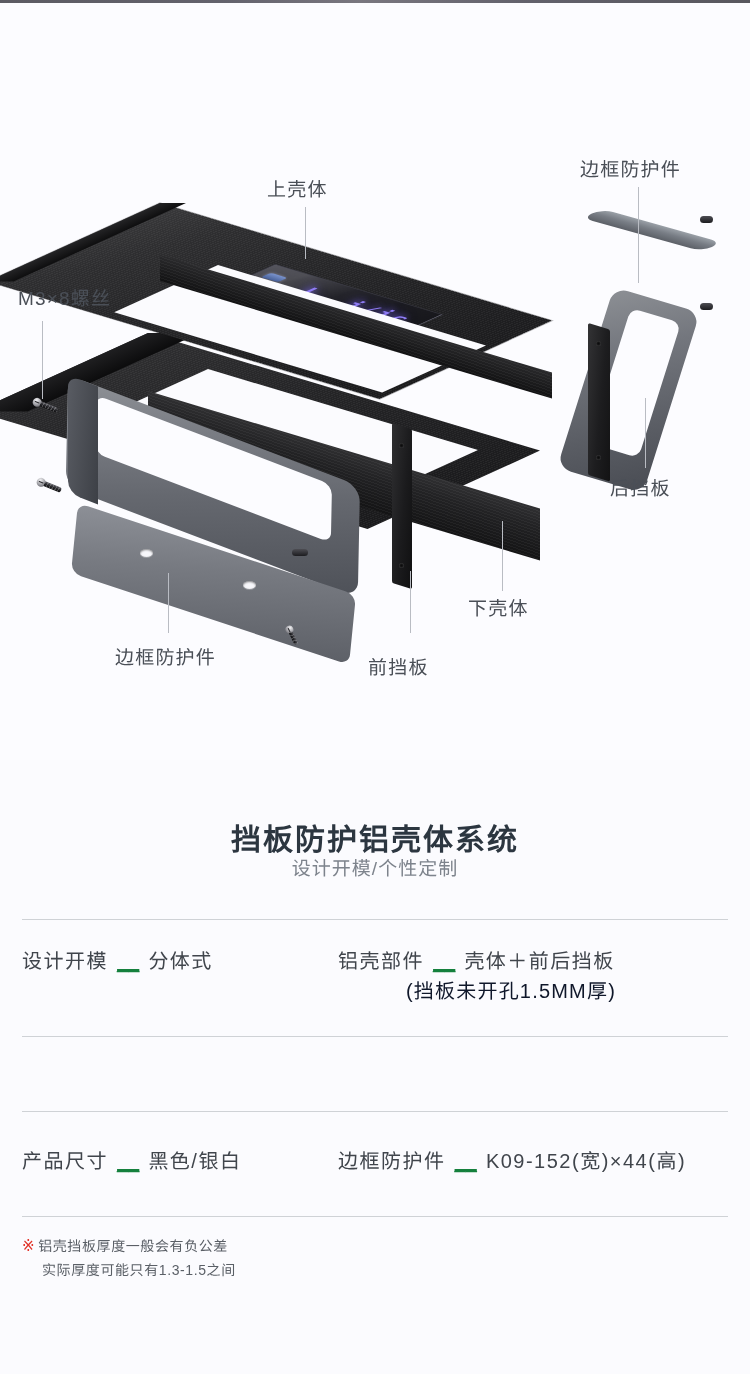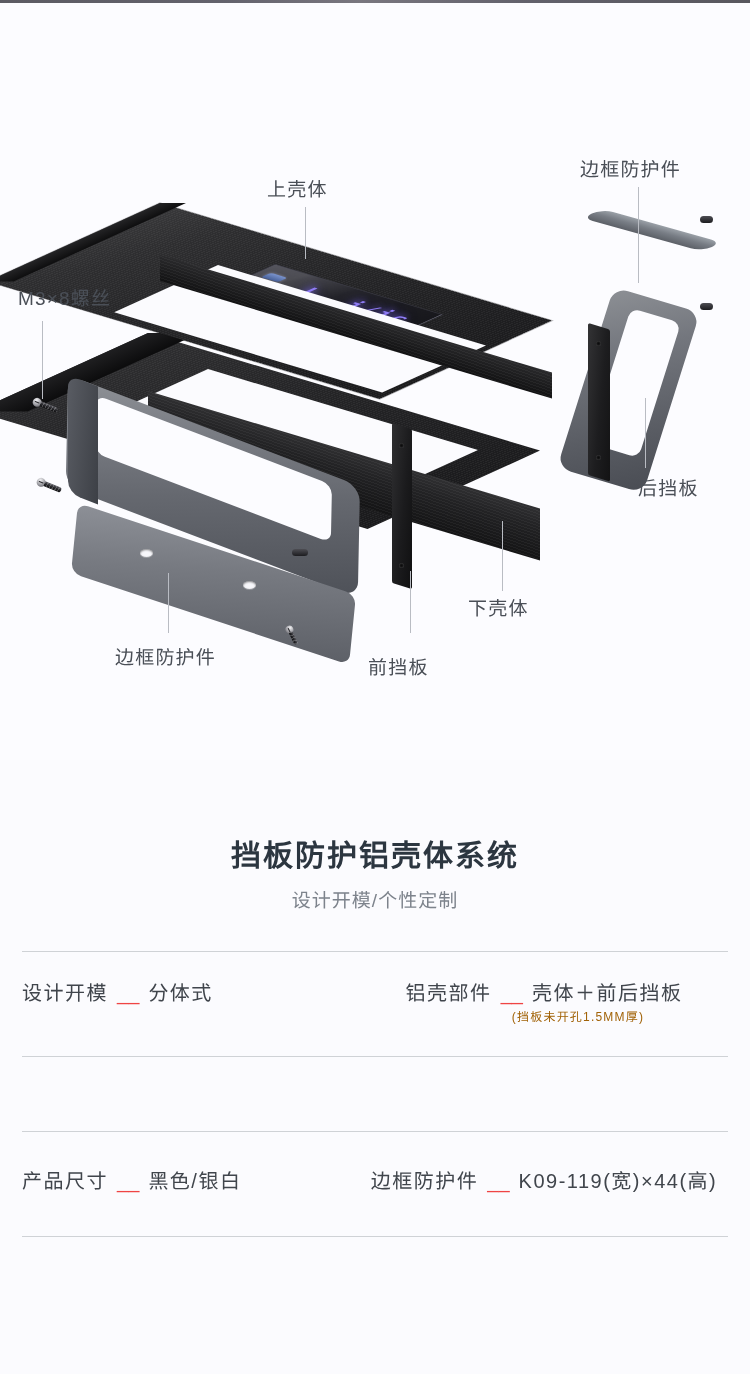--- a/index.html
+++ b/index.html
@@ -218,62 +218,63 @@
   
   .spec-block{
     position:absolute;left:0;top:760px;width:750px;
   }
   .title{
     text-align:center;
     font-size:30px;
     font-weight:700;
     color:#2c3640;
     letter-spacing:2px;
-    margin:16px;
+    margin:0;
     padding-top:62px;
     line-height:1.2;
   }
   .subtitle{
     text-align:center;
     font-size:19px;
     color:#7d838c;
     letter-spacing:1px;
-    margin:12px 0 0 0;
+    margin:0 0 0 0;
     line-height:1.2;
   }
   .rule{
     height:1px;
     background:#cfd2d6;
     margin:0 22px;
   }
   .rule.t1{margin-top:38px;}
   .spec-row{
     position:relative;
     display:flex;
     padding:26px 0 20px 0;
   }
   .spec-col{position:relative;}
   .spec-col.left{width:338px;padding-left:22px;box-sizing:border-box;}
-  .spec-col.right{flex:1;padding-left:0;text-align:center;}
+  .spec-col.right{flex:1;padding-left:0;}
   .spec-line{
     font-size:20px;
     color:#40454c;
     letter-spacing:1.5px;
     line-height:1.5;
     white-space:nowrap;
   }
   .sep{
-    color:#ef4444;
+    color:#15803d;
     letter-spacing:0;
     padding:0 2px;
     font-weight:400;
+    text-decoration:underline;
   }
   .spec-note{
-    font-size:12px;
-    color:#a16207;
+    font-size:20px;
+    color:#0f172a;
     letter-spacing:1.2px;
     line-height:1.5;
     white-space:nowrap;
     padding-left:68px;
   }
   .row-pad-lg{padding-bottom:30px;}
   .row-pad-xl{padding:34px 0 40px 0;}
   .footnote{
     padding:16px 0 0 22px;
     font-size:14px;
@@ -415,21 +416,21 @@
       <div class="leader" style="left:502px;top:518px;height:70px;"></div>
       <div class="leader" style="left:168px;top:570px;height:60px;"></div>
       <div class="leader" style="left:410px;top:568px;height:62px;"></div>
 
       <div class="callout" style="left:267px;top:177px;">上壳体</div>
 
       <div class="callout" style="left:580px;top:157px;">边框防护件</div>
 
       <div class="callout" style="left:18px;top:286px;">M3×8螺丝</div>
 
-      <div class="callout" style="left:610px;top:476px;margin-left:28px;">后挡板</div>
+      <div class="callout" style="left:610px;top:476px;">后挡板</div>
 
       <div class="callout" style="left:468px;top:596px;">下壳体</div>
 
       <div class="callout" style="left:115px;top:645px;">边框防护件</div>
 
       <div class="callout" style="left:368px;top:655px;text-align:center;">前挡板</div>
 
     </div>
   </div>
 
@@ -470,22 +471,26 @@
         <div class="spec-line">
           <span>产品尺寸</span>
           <span class="sep">__</span>
           <span>黑色/银白</span>
         </div>
       </div>
       <div class="spec-col right">
         <div class="spec-line">
           <span>边框防护件</span>
           <span class="sep">__</span>
-          <span>K09-119(宽)×44(高)</span>
+          <span>K09-152(宽)×44(高)</span>
         </div>
       </div>
     </div>
 
     <div class="rule"></div>
 
+    <div class="footnote">
+      <span class="mark">※</span><span>铝壳挡板厚度一般会有负公差</span>
+      <span class="l2">实际厚度可能只有1.3-1.5之间</span>
+    </div>
 
   </div>
 </div>
 
 </body></html>

